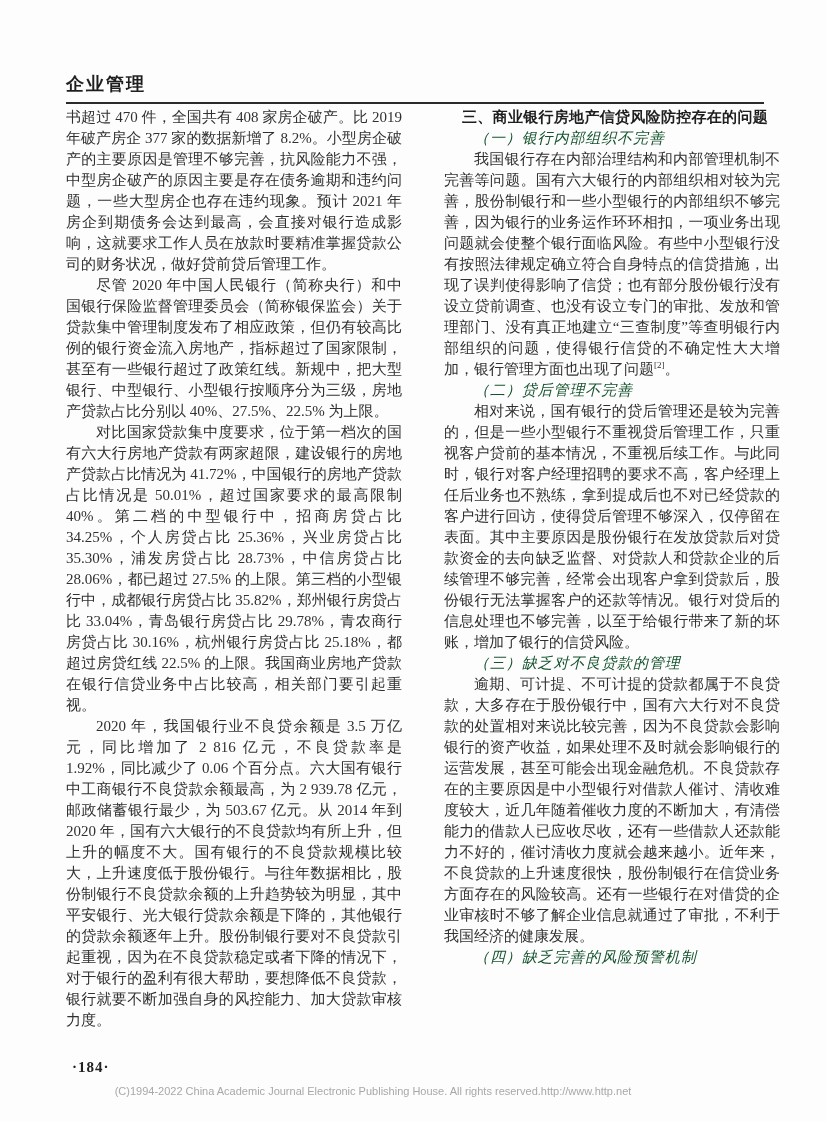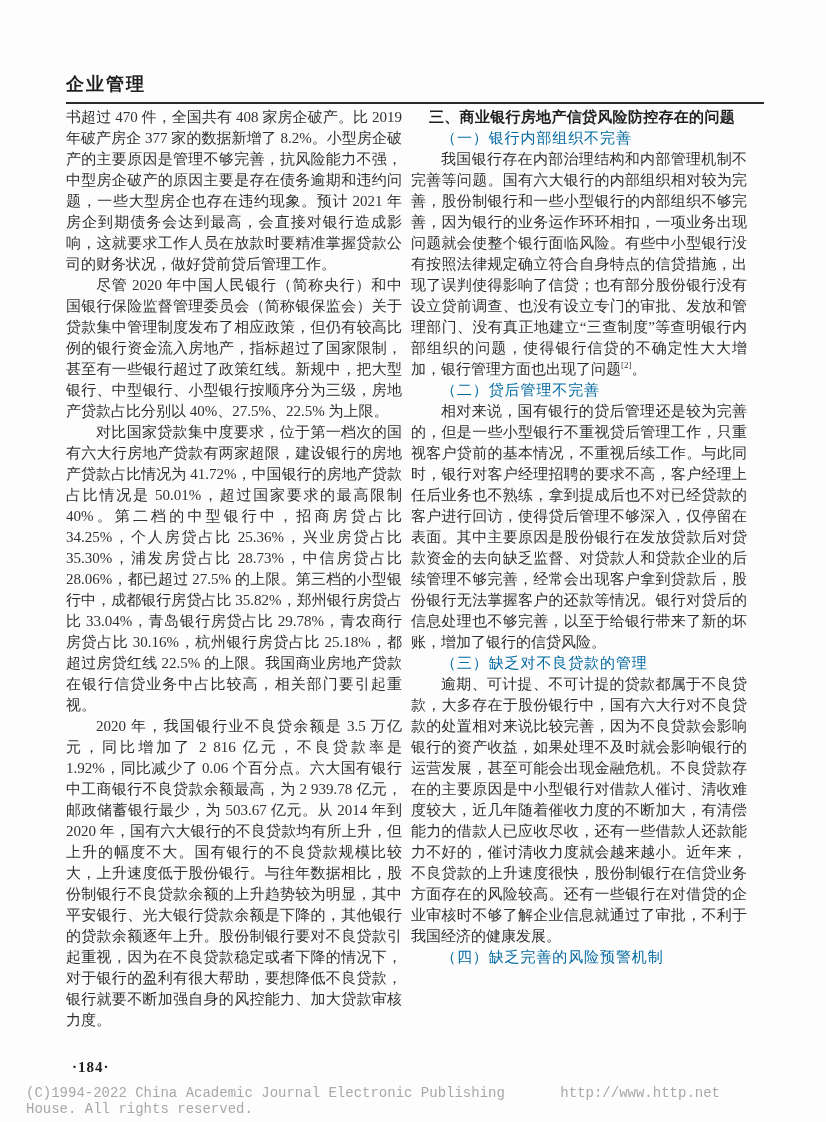--- a/index.html
+++ b/index.html
@@ -35,36 +35,37 @@
     height: 2px;
     background: #2a2a2a;
   }
   
   .columns {
     position: absolute;
     left: 66px;
     top: 107px;
     width: 698px;
     display: flex;
-    gap: 9px;
+    gap: 42px;
   }
   .col {
     width: 336px;
     flex: 0 0 336px;
     font-size: 15px;
     line-height: 21px;
     text-align: justify;
     color: #303030;
   }
   .para { text-indent: 2em; }
   .para-noindent { text-indent: 0; }
   .subheading {
     text-indent: 2em;
+    font-style: italic;
     letter-spacing: 0.06em;
-    color: #0369a1;
+    color: #14532d;
   }
   .section-heading {
     font-weight: bold;
     text-indent: 1.2em;
     letter-spacing: 0.02em;
     color: #1e1e1e;
   }
   sup.ref {
     font-size: 9px;
     vertical-align: super;
@@ -80,24 +81,24 @@
     letter-spacing: 1px;
     color: #222222;
     text-align: right;
   }
   .copyright-line {
     position: absolute;
     left: 26px;
     top: 1085px;
     width: 694px;
     display: flex;
-    justify-content: flex-start;
-    font-size: 14px;
+    justify-content: center;
+    font-size: 11px;
     color: #a8a8a8;
-    font-family: Liberation Mono, monospace;
+    font-family: Liberation Sans, sans-serif;
   }
 </style>
 </head>
 <body>
 
 <div class="page">
 
   <div class="running-head">
     <div class="title">企业管理</div>
     <div class="rule"></div>

